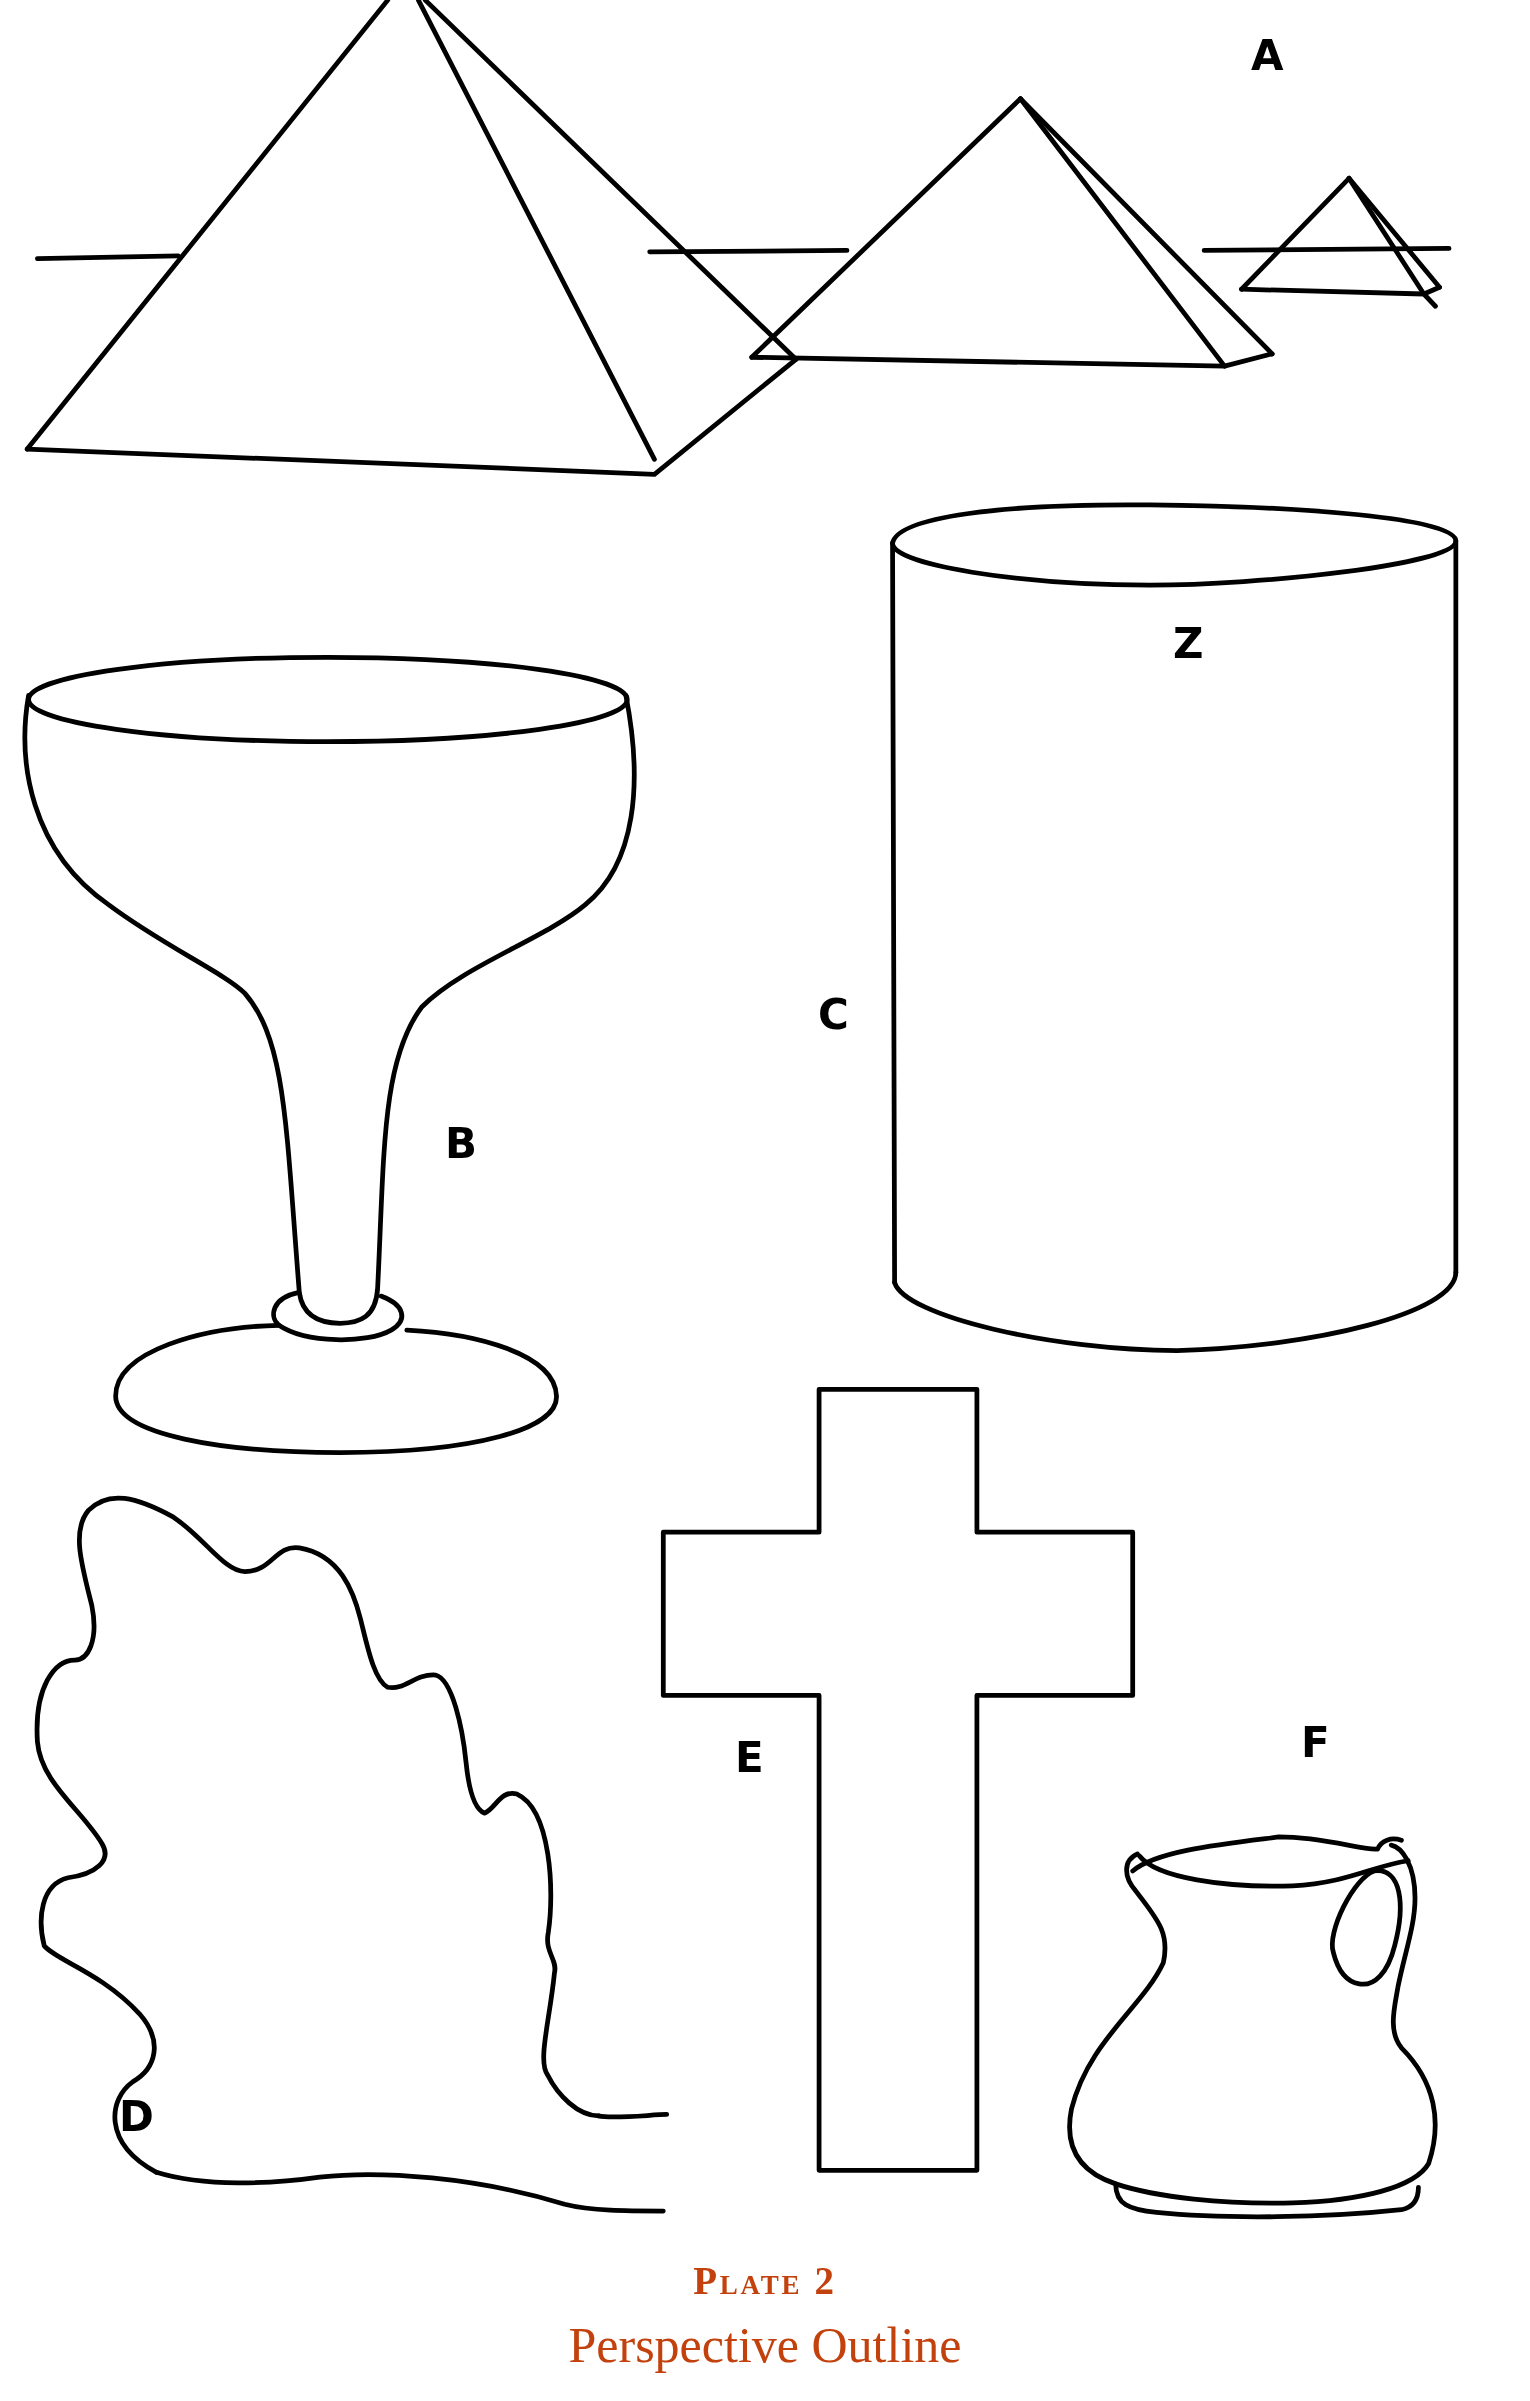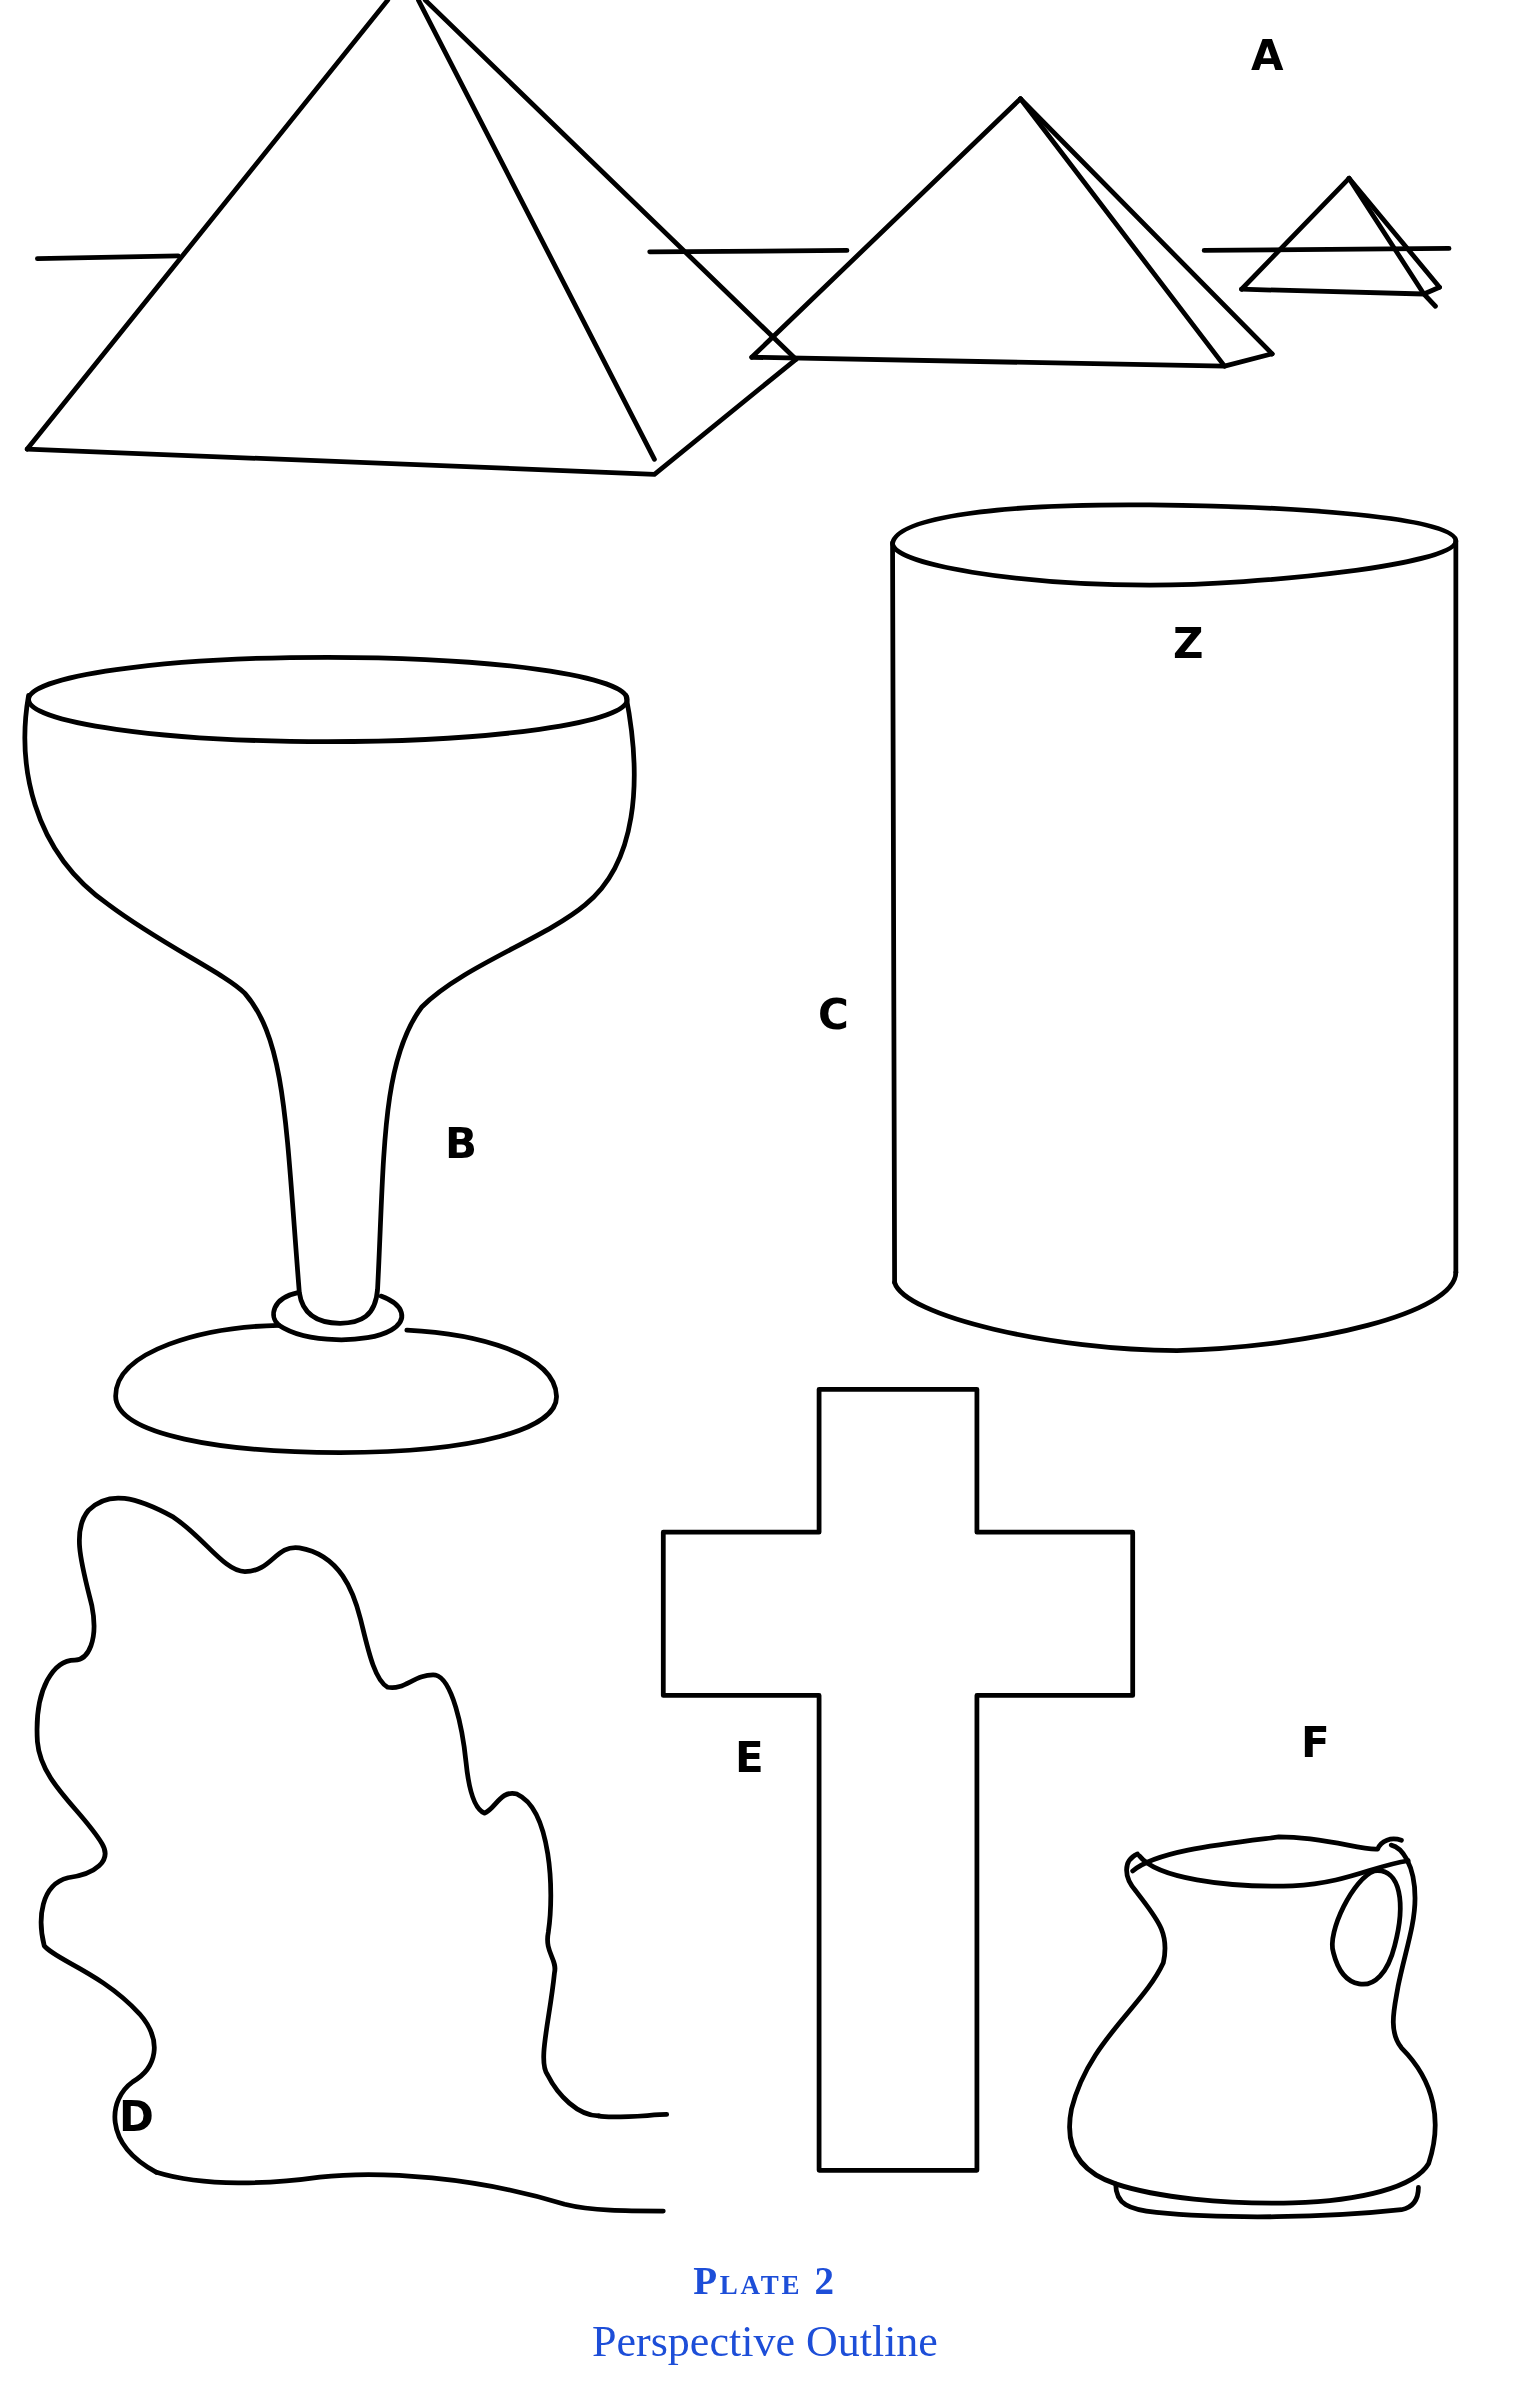--- a/index.html
+++ b/index.html
@@ -1,22 +1,22 @@
 <!DOCTYPE html>
 <html style="font-size:11px"><head>
 <meta charset="utf-8">
 <style>
   html, body { margin: 0; padding: 0; background: #ffffff; }
   body { width: 1530px; height: 2401px; position: relative; overflow: hidden; font-family: "Liberation Serif", "DejaVu Serif", serif; }
   #plate { position: absolute; left: 0; top: 0; width: 1530px; height: 2401px; }
   .stroke { fill: none; stroke: #000000; stroke-width: 7; stroke-linejoin: round; stroke-linecap: round; }
   .label { position: absolute; font-family: "DejaVu Sans", sans-serif; font-weight: bold; font-size: 42px; color: #000; line-height: 1; }
-  .caption { position: absolute; left: 0; width: 1530px; text-align: center; color: #1d4ed8; }
+  .caption { position: absolute; left: 0; width: 1530px; text-align: center; color: #c2410c; }
   .caption-title { top: 2258px; font-size: 39px; font-weight: bold; letter-spacing: 2.7px; font-variant: small-caps; font-family: "Liberation Serif", serif; }
-  .caption-sub { top: 2316px; font-size: 44px; font-family: "Liberation Serif", serif; }
+  .caption-sub { top: 2316px; font-size: 50px; font-family: "Liberation Serif", serif; }
 </style>
 </head>
 <body>
 
 <svg id="plate" viewBox="0 0 2249 3529" xmlns="http://www.w3.org/2000/svg">
 
   <g>
     <path class="stroke" d="M55 380 L262 376"></path>
     <path class="stroke" d="M955 370 L1245 368"></path>
     <path class="stroke" d="M1770 368 L2130 365"></path>

